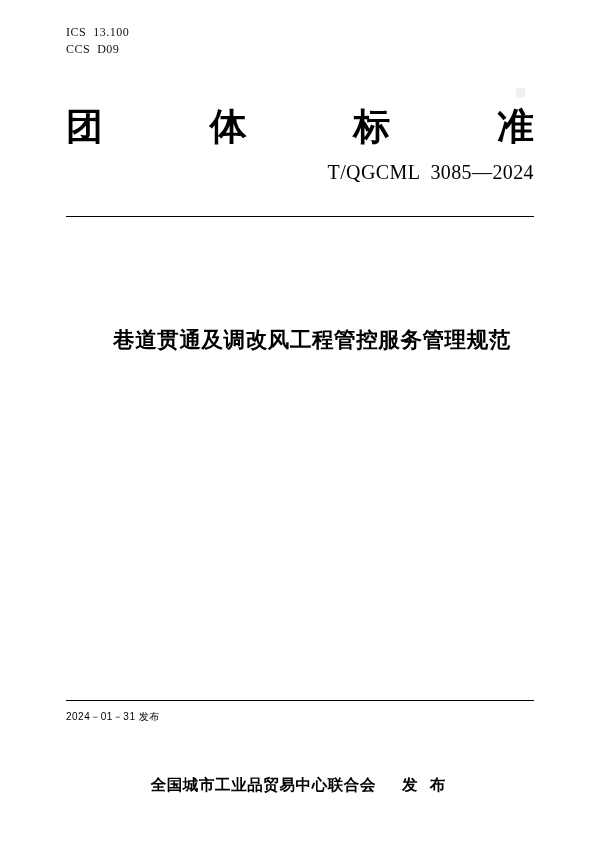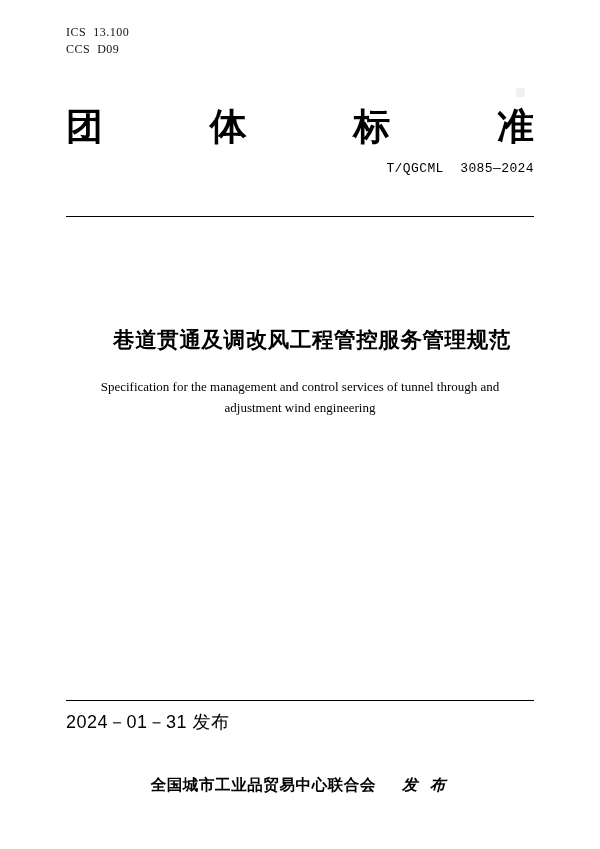--- a/index.html
+++ b/index.html
@@ -51,22 +51,22 @@
     line-height: 44px;
     color: #000;
   }
   .tbbz span { display: block; }
 
   
   .std-no {
     position: absolute;
     right: 66px;
     top: 161px;
-    font-family: Liberation Mono, monospace;
-    font-size: 13px;
+    font-family: Liberation Serif, serif;
+    font-size: 20px;
     letter-spacing: 0.4px;
     color: #000;
     white-space: pre;
   }
 
   
   .rule-top {
     position: absolute;
     left: 66px;
     top: 216px;
@@ -110,21 +110,21 @@
 
   
   .dates {
     position: absolute;
     left: 66px;
     top: 710px;
     width: 468px;
     display: flex;
     justify-content: space-between;
     font-family: "Liberation Sans", sans-serif;
-    font-size: 18px;
+    font-size: 10px;
     letter-spacing: 0.5px;
     color: #000;
   }
 
   
   .issuer {
     position: absolute;
     left: 0;
     top: 775px;
     width: 600px;
@@ -132,21 +132,20 @@
     font-family: "Liberation Sans", sans-serif;
     font-weight: bold;
     font-size: 15.5px;
     letter-spacing: 0.6px;
     color: #000;
   }
   .issuer .pub {
     display: inline-block;
     margin-left: 26px;
     letter-spacing: 4px;
-    font-style: italic;
   }
 
   
   .faint-mark {
     position: absolute;
     left: 516px;
     top: 88px;
     width: 9px;
     height: 9px;
     background: #f0f0f0;
@@ -171,24 +170,20 @@
     <span>标</span>
     <span>准</span>
   </div>
 
   <div class="std-no">T/QGCML  3085—2024</div>
 
   <div class="rule-top"></div>
 
   <div class="doc-title-cn">巷道贯通及调改风工程管控服务管理规范</div>
 
-  <div class="doc-title-en">
-    <div>Specification for the management and control services of tunnel through and</div>
-    <div>adjustment wind engineering</div>
-  </div>
 
   <div class="rule-bottom"></div>
 
   <div class="dates">
     <span>2024－01－31 发布</span>
   </div>
 
   <div class="issuer">
     <span>全国城市工业品贸易中心联合会</span><span class="pub">发  布</span>
   </div>

